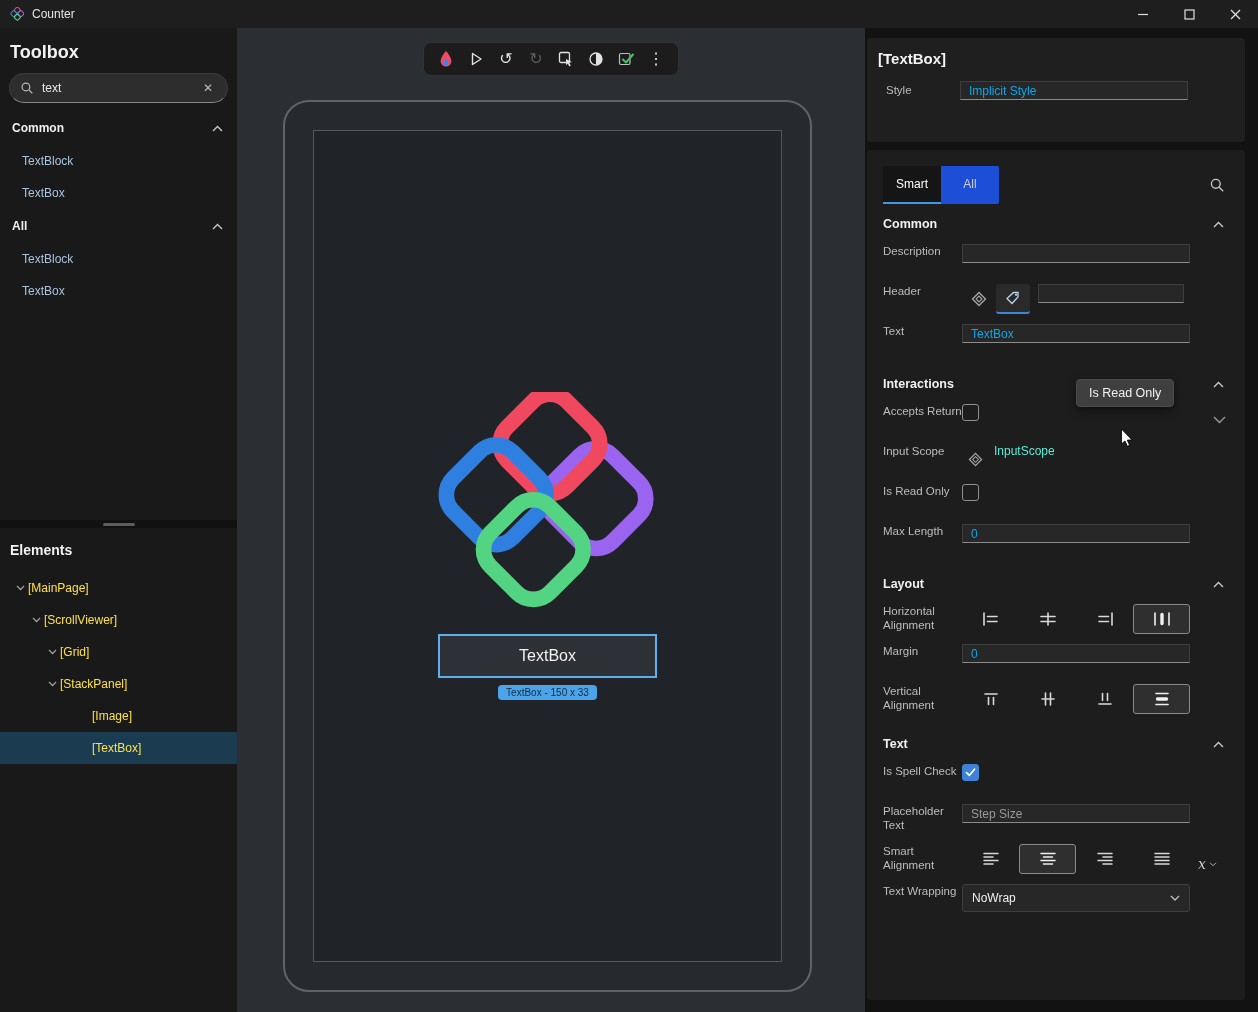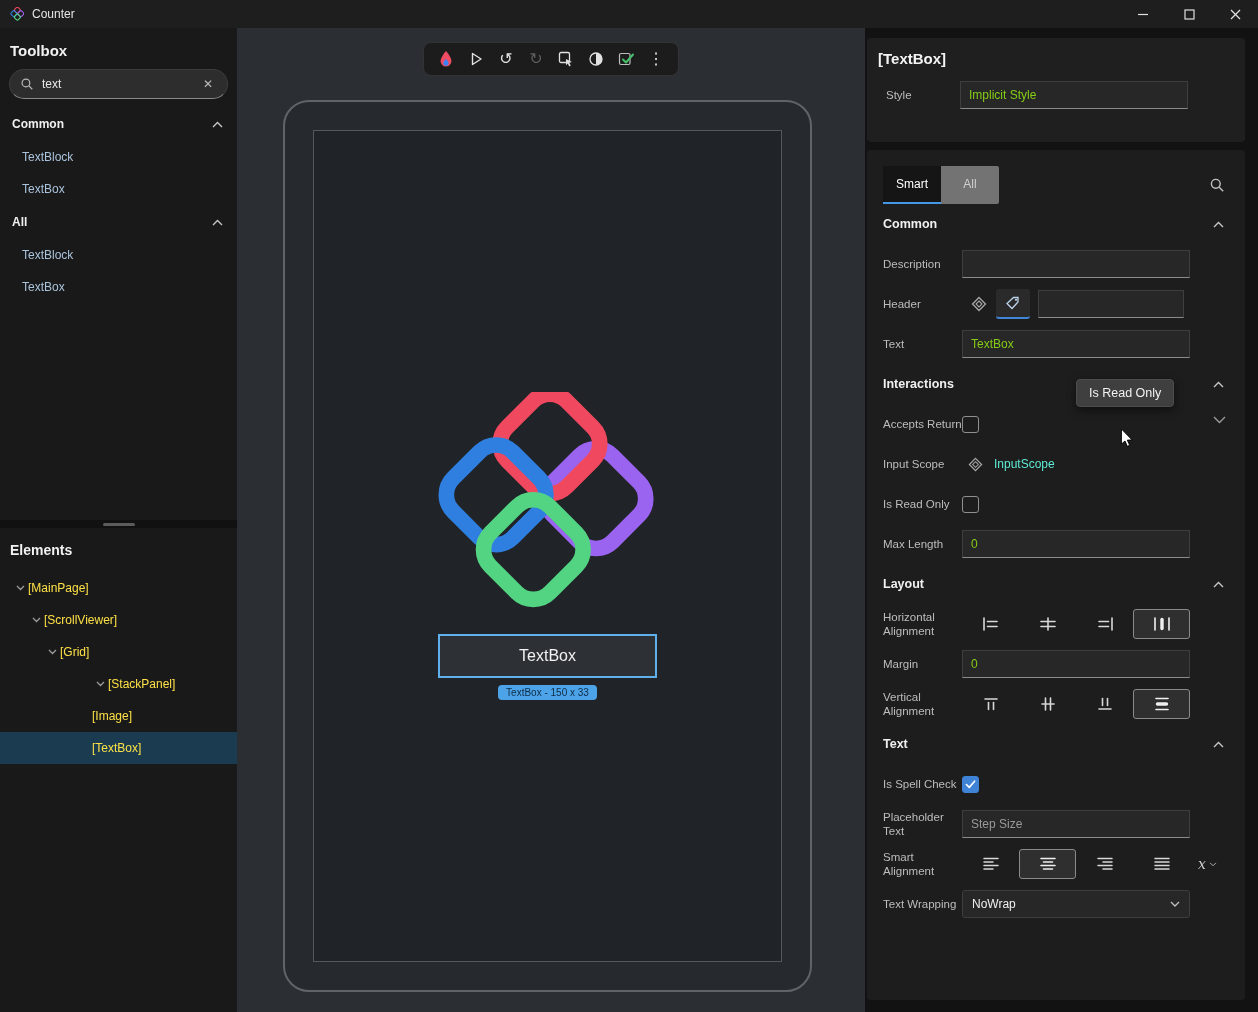--- a/index.html
+++ b/index.html
@@ -15,35 +15,35 @@
   .titlebar { position:absolute; top:0; left:0; width:1258px; height:28px; background:#1e1e1e; display:flex; align-items:center; z-index:40; }
   .titlebar .app-icon { margin:0 8px 0 10px; }
   .titlebar .title { font-size:12px; color:#e4e4e4; }
   .win-controls { margin-left:auto; display:flex; height:28px; }
   .win-btn { width:46px; height:28px; display:flex; align-items:center; justify-content:center; background:transparent; border:none; cursor:pointer; }
   .win-btn svg { stroke:#e0e0e0; }
 
   
   .sidebar { position:absolute; top:28px; left:0; width:237px; height:984px; background:#191919; display:flex; flex-direction:column; z-index:10; }
   .toolbox-area { height:492px; display:flex; flex-direction:column; }
-  .panel-title { font-size:15px; font-weight:bold; color:#f2f2f2; padding:14px 10px 8px 10px; }
+  .panel-title { font-size:18px; font-weight:bold; color:#f2f2f2; padding:14px 10px 8px 10px; }
   .searchbox { margin:2px 9px 8px 9px; height:30px; background:#2d2d2d; border:1px solid #3c3c3c; border-bottom-color:#8a8a8a; border-radius:15px; display:flex; align-items:center; padding:0 10px; }
   .searchbox input { flex:1; background:transparent; border:none; outline:none; color:#eaeaea; font-size:12px; font-family:"Liberation Sans",sans-serif; margin-left:8px; }
   .search-clear { background:none; border:none; color:#bdbdbd; font-size:12px; cursor:pointer; padding:2px 4px; }
   .sec-h { display:flex; align-items:center; justify-content:space-between; padding:10px 14px 10px 12px; cursor:pointer; }
   .sec-h .lbl { font-size:12px; font-weight:bold; color:#f0f0f0; }
   .tb-item { padding:9px 8px 9px 22px; font-size:12px; color:#aac4dd; cursor:pointer; }
   .splitter { height:8px; background:#111111; display:flex; align-items:center; justify-content:center; cursor:row-resize; }
   .splitter .handle { width:32px; height:3px; border-radius:2px; background:#5c5c5c; }
   .elements-area { flex:1; display:flex; flex-direction:column; }
   .tree { margin-top:6px; }
   .tree-row { height:32px; display:flex; align-items:center; font-size:12px; color:#fde047; cursor:pointer; }
   .tree-row .chev { width:16px; display:flex; justify-content:center; }
   .tree-row.selected { background:#1b3c50; }
-  .d0 { padding-left:12px; } .d1 { padding-left:28px; } .d2 { padding-left:44px; } .d3 { padding-left:92px; } .d4 { padding-left:76px; }
+  .d0 { padding-left:12px; } .d1 { padding-left:28px; } .d2 { padding-left:44px; } .d3 { padding-left:44px; } .d4 { padding-left:76px; }
 
   
   .canvas { position:absolute; top:28px; left:237px; width:628px; height:984px; background:#2b2e32; }
   .toolbar { position:absolute; top:14px; left:50%; transform:translateX(-50%); height:34px; background:#1c1c1c; border:1px solid #333; border-radius:8px; display:flex; align-items:center; padding:0 8px; gap:2px; z-index:20; }
   .tb-btn { width:28px; height:28px; border:none; background:transparent; display:flex; align-items:center; justify-content:center; cursor:pointer; border-radius:4px; }
   .glyph { font-size:16px; color:#e2e2e2; line-height:1; }
   .glyph.disabled { color:#5e5e5e; }
 
   .tablet { position:absolute; left:46px; top:72px; width:529px; height:892px; background:#26292d; border:2px solid #606468; border-radius:26px; }
   .screen { position:absolute; left:28px; top:28px; right:28px; bottom:28px; background:#202327; border:1px solid #54585c; display:flex; flex-direction:column; align-items:center; justify-content:center; }
@@ -53,30 +53,30 @@
   
   .rpanel { position:absolute; top:28px; right:0; width:393px; height:984px; background:#121212; padding:10px 13px 12px 2px; display:flex; flex-direction:column; }
   .card { background:#1f1f1f; border-radius:4px; width:378px; }
   .topcard { height:104px; padding:12px 0 0 0; }
   .topcard .ititle { font-size:15px; font-weight:bold; color:#f4f4f4; padding-left:11px; }
   .style-row { display:flex; align-items:center; margin-top:14px; }
   .style-row .plabel { width:74px; margin-left:19px; }
   .maincard { margin-top:8px; flex:1; background:#1d1d1d; position:relative; padding-top:8px; }
 
   .tabsrow { margin:8px 16px 0 16px; height:38px; display:flex; align-items:stretch; }
-  .tabs { display:flex; background:#737373; border-radius:2px; }
+  .tabs { display:flex; background:#1d4ed8; border-radius:2px; }
   .tab { width:58px; display:flex; align-items:center; justify-content:center; font-size:12px; color:#cfcfcf; cursor:pointer; border-bottom:2px solid transparent; }
   .tab.active { background:#151515; color:#ffffff; border-bottom:2px solid #4596e4; }
   .tabs-search { margin-left:auto; align-self:center; background:none; border:none; cursor:pointer; padding:4px; }
 
   .sech { height:40px; display:flex; align-items:center; justify-content:space-between; padding:0 21px 0 16px; cursor:pointer; }
   .sech .lbl { font-size:12.5px; font-weight:bold; color:#f0f0f0; }
-  .prow { height:40px; display:flex; align-items:center; padding-left:16px; }
+  .prow { height:40px; display:flex; padding-left:16px; }
   .plabel { width:79px; font-size:11.5px; line-height:1.25; color:#bdbdbd; flex:none; }
-  .pinput { width:228px; height:28px; background:#272727; border:1px solid #3e3e3e; border-bottom-color:#8b8b8b; border-radius:0; color:#84cc16; font-size:12px; font-family:"Liberation Sans",sans-serif; padding:0 8px; outline:none; }
+  .pinput { width:228px; height:19px; background:#272727; border:1px solid #3e3e3e; border-bottom-color:#8b8b8b; border-radius:0; color:#0ea5e9; font-size:12px; font-family:"Liberation Sans",sans-serif; padding:0 8px; outline:none; }
   .pinput::placeholder { color:#9a9a9a; }
   .checkbox { width:17px; height:17px; border:1px solid #8f8f8f; border-radius:3px; background:transparent; cursor:pointer; }
   .checkbox.checked { background:#3f83d6; border-color:#3f83d6; display:flex; align-items:center; justify-content:center; }
   .iconbtn { width:34px; height:30px; background:transparent; border:none; display:flex; align-items:center; justify-content:center; cursor:pointer; border-radius:3px; }
   .iconbtn.raised { background:#2a2a2a; border-bottom:2px solid #3f86d8; }
   .scope-text { font-size:12px; color:#5eead4; margin-left:6px; }
   .algn-group { display:flex; width:228px; }
   .algn-btn { flex:1; height:30px; background:transparent; border:1px solid transparent; display:flex; align-items:center; justify-content:center; cursor:pointer; border-radius:3px; }
   .algn-btn.selected { background:#2f2f2f; border:1px solid #8a8a8a; }
   .dropdown { width:228px; height:28px; background:#272727; border:1px solid #3e3e3e; border-radius:3px; display:flex; align-items:center; padding:0 9px; cursor:pointer; }

